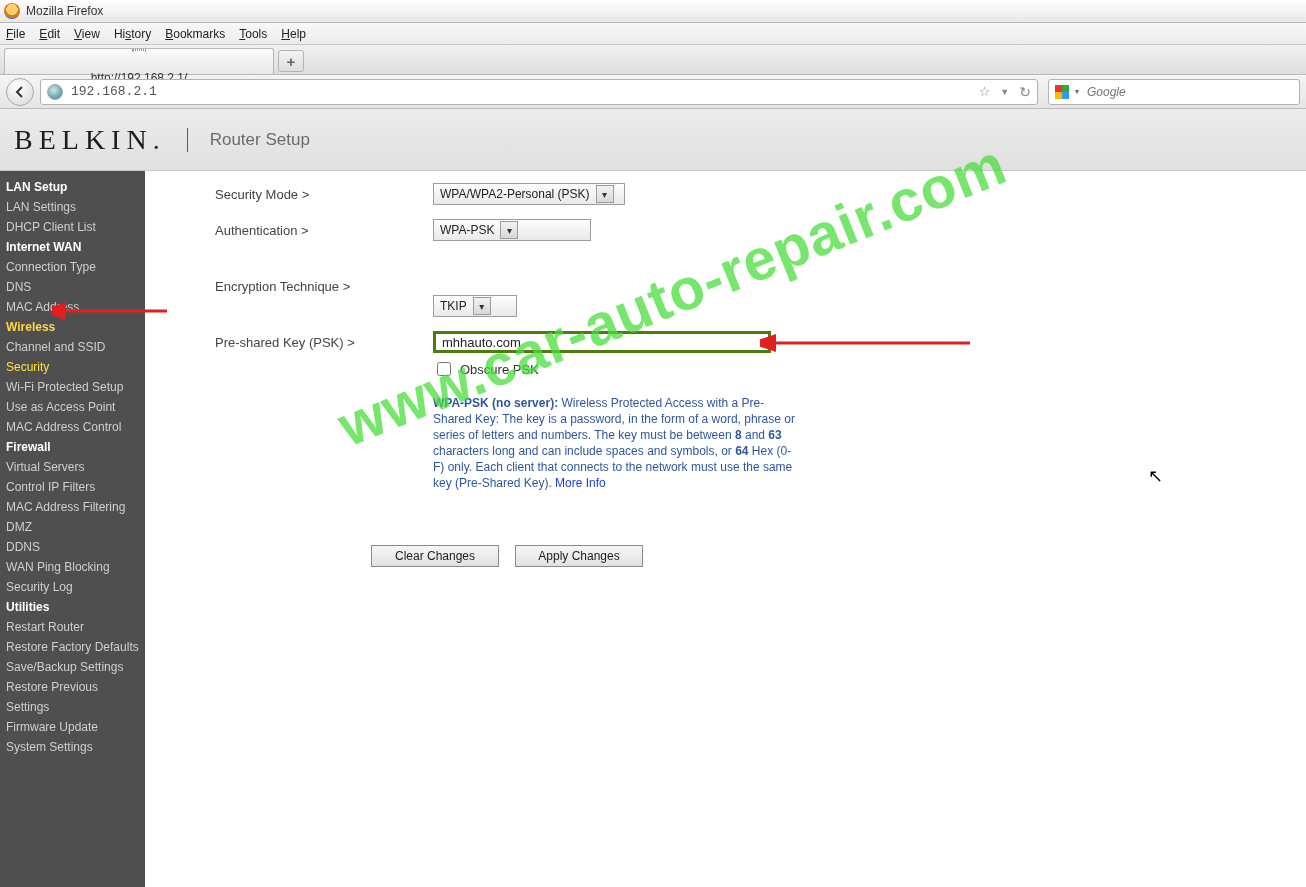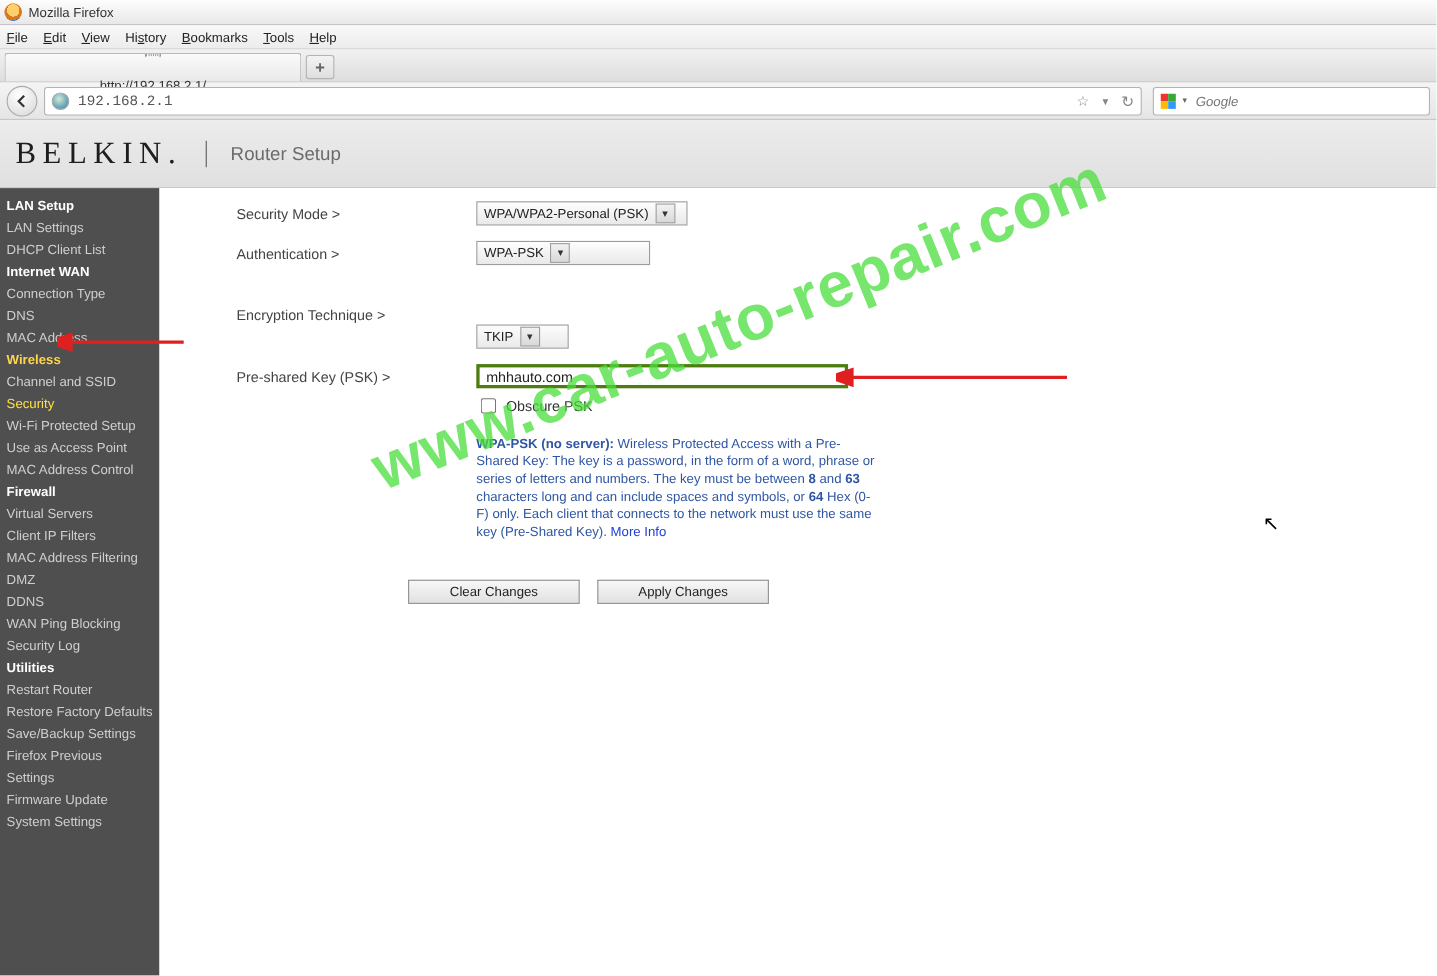--- a/index.html
+++ b/index.html
@@ -58,21 +58,21 @@
   .selectwrap.w90{min-width:84px;margin-top:40px;}
   .selectwrap .caret{display:inline-flex;align-items:center;justify-content:center;width:18px;height:18px;background:linear-gradient(#f2f2f2,#d8d8d8);border:1px solid #9c9c9c;margin-left:6px;font-size:10px;color:#333;}
   .textinput { width:338px; height:22px; border:3px solid #4d7c0f; background:#fff; padding:0 6px; font-size:13px; color:#222; outline:none;}
   .chkrow{ margin-left:218px; display:flex; align-items:center; gap:6px; margin-top:-8px; margin-bottom:16px; color:#333; font-size:13px;}
   .chkrow input{width:14px;height:14px;}
   .infotext { margin-left:218px; width:362px; font-size:12px; color:#2f56a3; line-height:16px;}
   .infotext b{font-weight:bold;}
   .infotext .more{color:#1c3fd9;}
 
   .btnrow{ margin-top:36px; margin-left:156px; display:flex; gap:16px;}
-  .winbtn{ width:156px; height:22px; border:1px solid #8a8a8a; background:linear-gradient(#f7f7f7,#e1e1e1); font-size:12px; color:#222; display:flex; align-items:center; justify-content:center; cursor:pointer;}
+  .winbtn{ width:128px; height:22px; border:1px solid #8a8a8a; background:linear-gradient(#f7f7f7,#e1e1e1); font-size:12px; color:#222; display:flex; align-items:center; justify-content:center; cursor:pointer;margin-top:18px;}
 
   
   .arrow1{position:absolute; left:52px; top:192px; pointer-events:none;}
   .arrow2{position:absolute; left:615px; top:132px; pointer-events:none;}
   .watermark{position:absolute; left:170px; top:90px; font-size:58px; font-weight:900; color:#4ade3b; opacity:0.75; transform:rotate(-22deg); white-space:nowrap; pointer-events:none; letter-spacing:1px; font-family:Arial,sans-serif;}
   .cursor{position:absolute; left:1003px; top:294px; font-size:18px; color:#000; pointer-events:none;}
 </style>
 </head>
 <body>
 
@@ -152,31 +152,31 @@
       <div class="item">DNS</div>
       <div class="item">MAC Address</div>
       <div class="item active-section">Wireless</div>
       <div class="item">Channel and SSID</div>
       <div class="item selected">Security</div>
       <div class="item">Wi-Fi Protected Setup</div>
       <div class="item">Use as Access Point</div>
       <div class="item">MAC Address Control</div>
       <div class="hdr">Firewall</div>
       <div class="item">Virtual Servers</div>
-      <div class="item">Client IP Filters</div>
+      <div class="item">Control IP Filters</div>
       <div class="item">MAC Address Filtering</div>
       <div class="item">DMZ</div>
       <div class="item">DDNS</div>
       <div class="item">WAN Ping Blocking</div>
       <div class="item">Security Log</div>
       <div class="hdr">Utilities</div>
       <div class="item">Restart Router</div>
       <div class="item">Restore Factory Defaults</div>
       <div class="item">Save/Backup Settings</div>
-      <div class="item">Firefox Previous Settings</div>
+      <div class="item">Restore Previous Settings</div>
       <div class="item">Firmware Update</div>
       <div class="item">System Settings</div>
     </div>
 
     <div class="content">
 
       <div class="formrow">
         <div class="lbl">Security Mode &gt;</div>
         <div class="selectwrap w200">
           <span>WPA/WPA2-Personal (PSK)</span>

